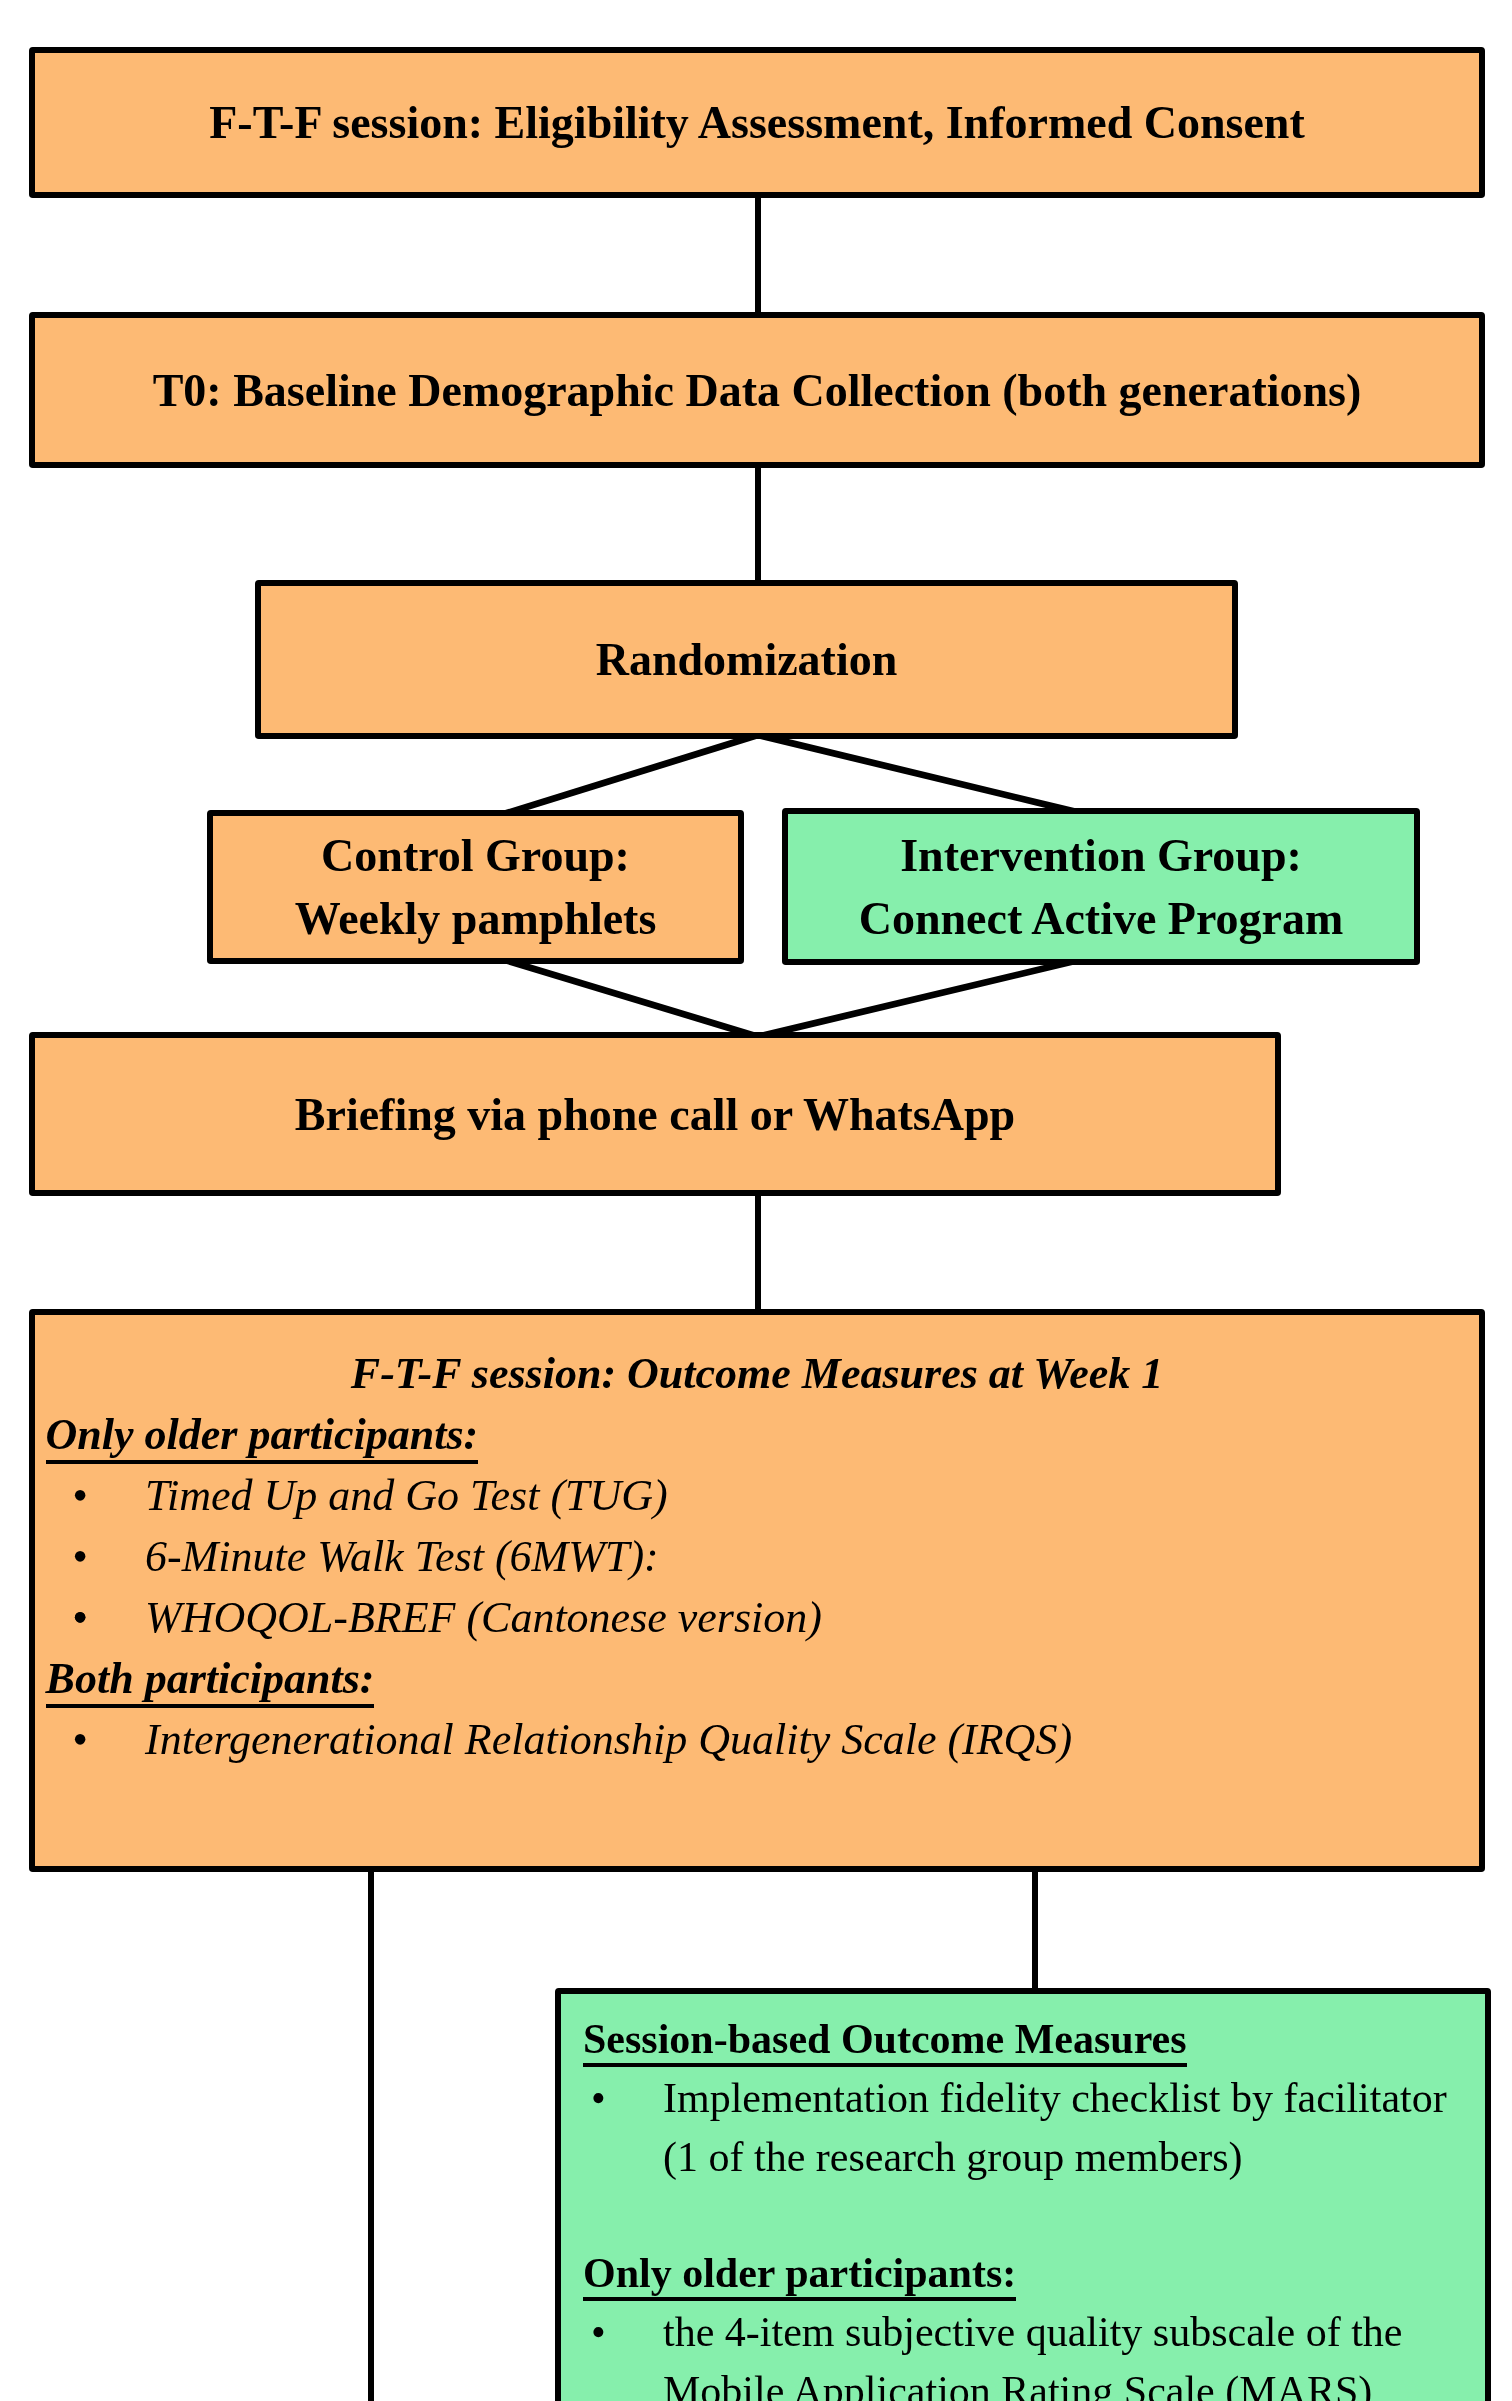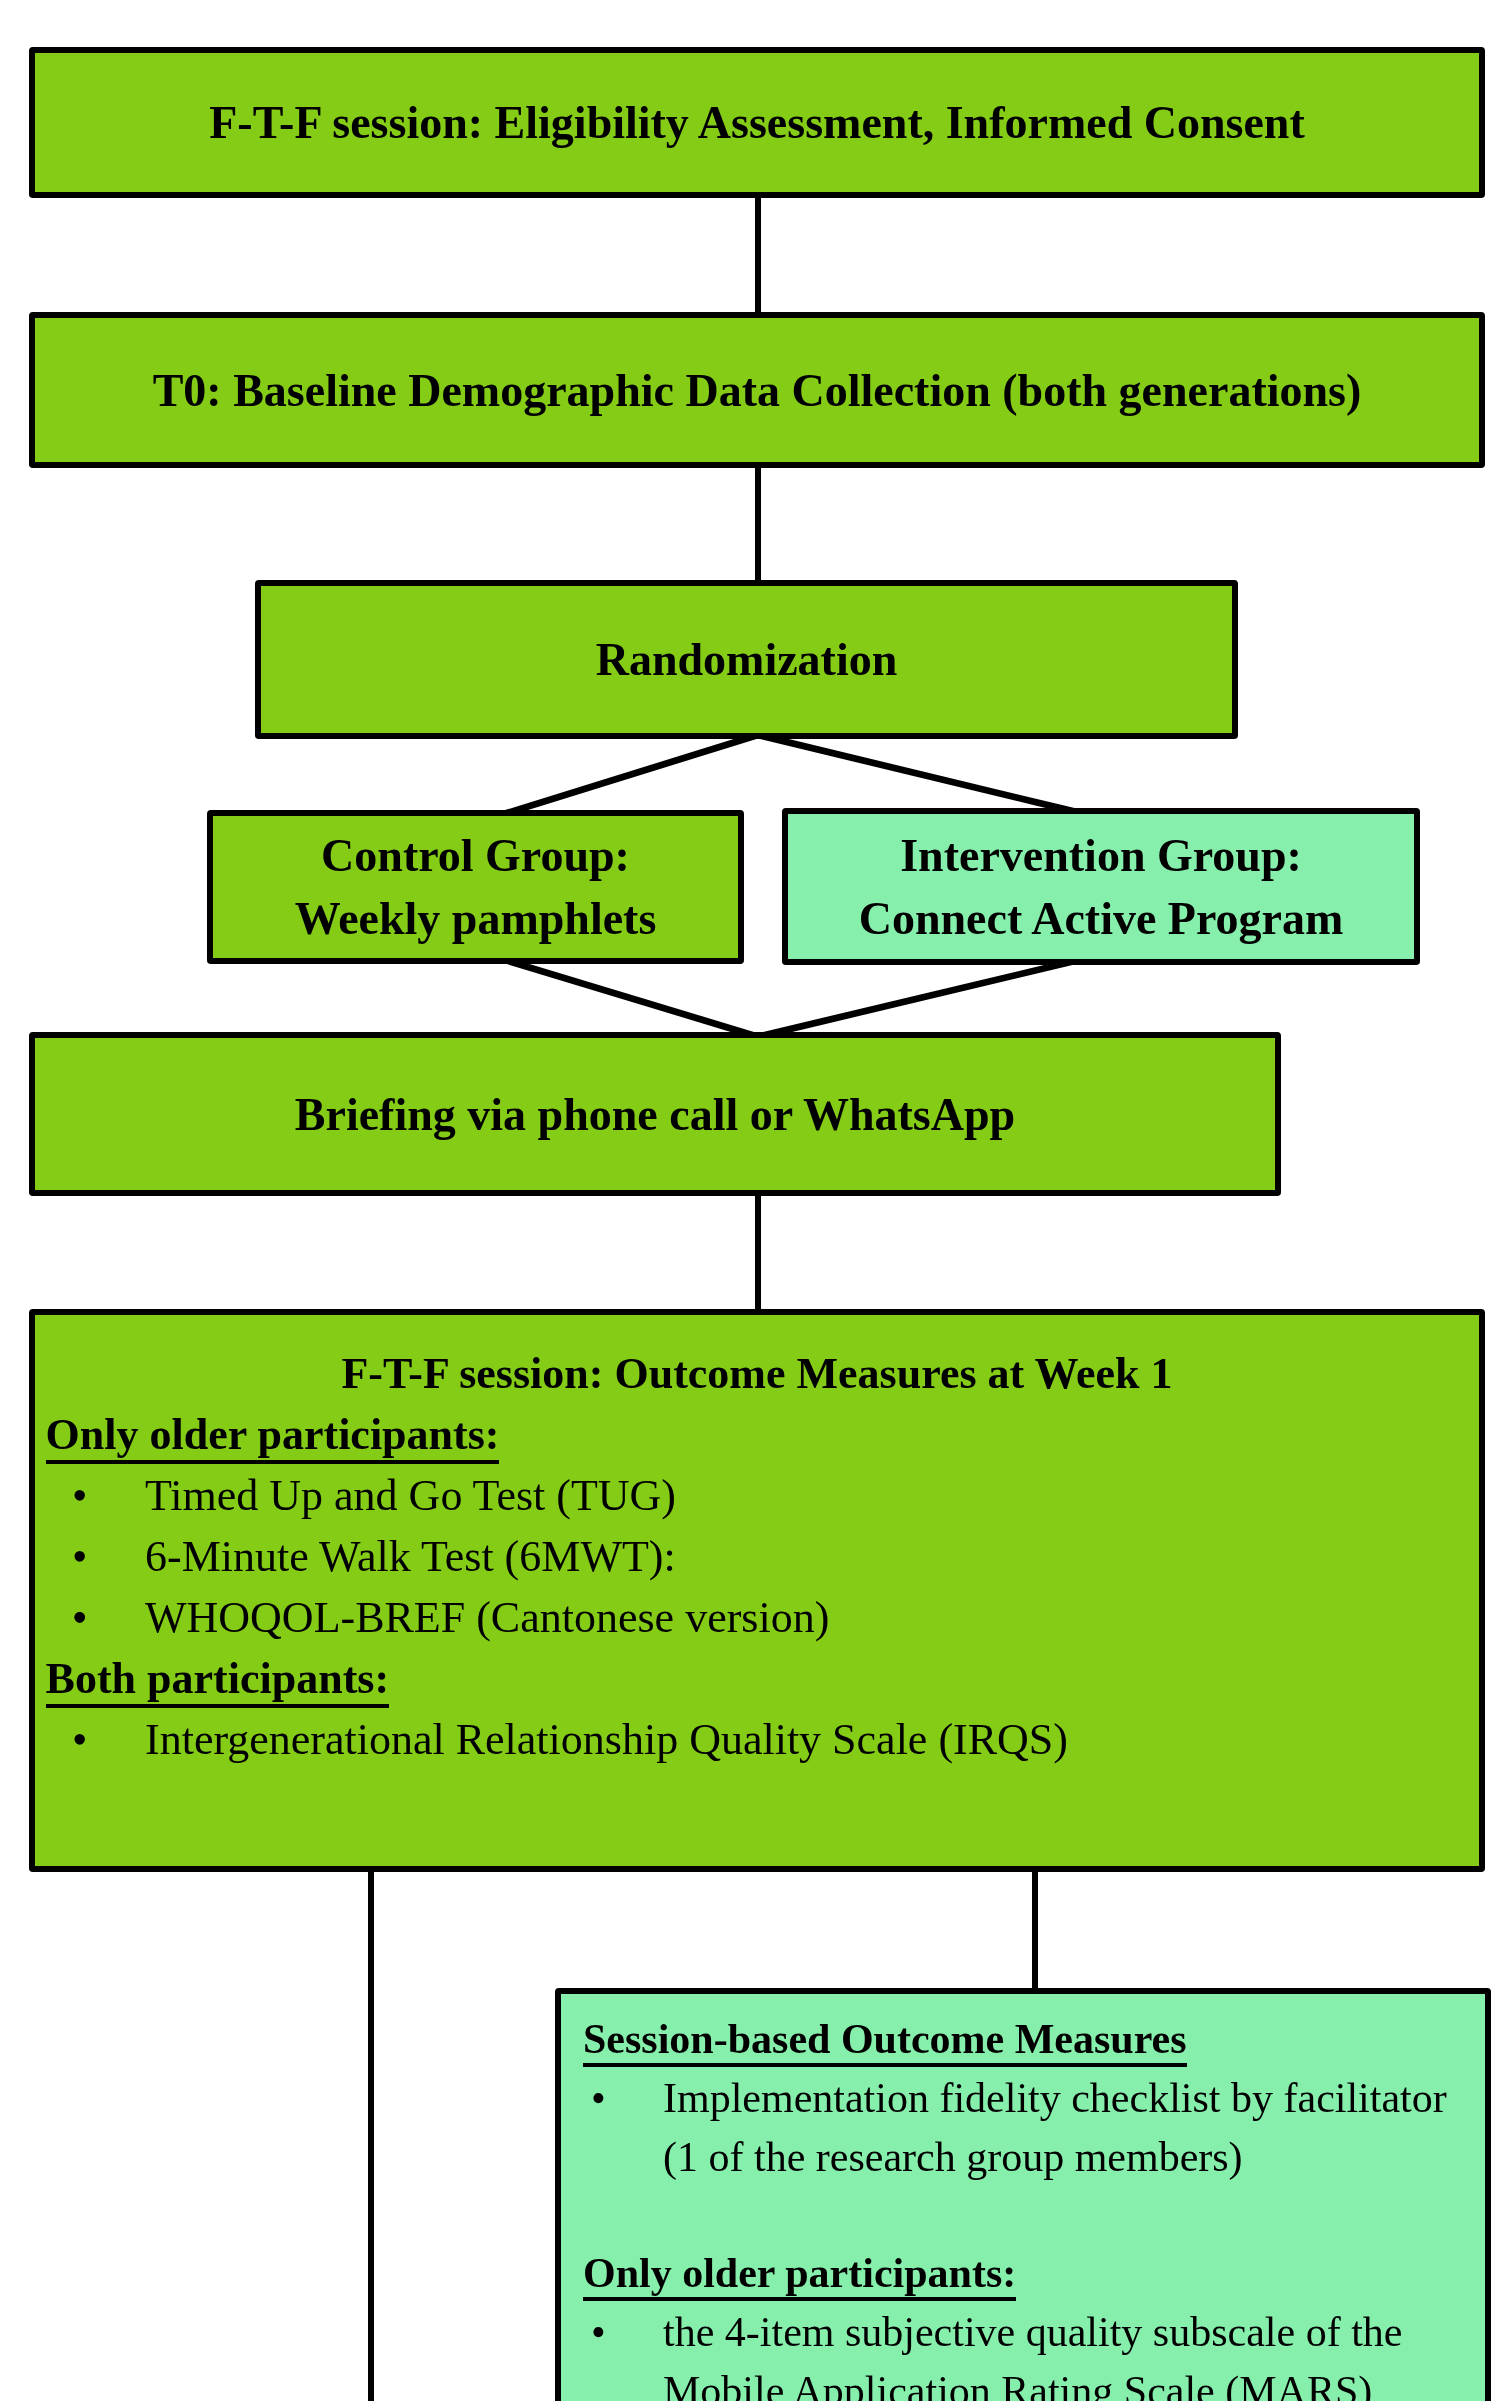--- a/index.html
+++ b/index.html
@@ -11,21 +11,21 @@
     font-family:"Liberation Serif","DejaVu Serif",serif;
     color:#000000;
     overflow:hidden;
   }
   
   .node{
     position:absolute;
     box-sizing:border-box;
     border:6.7px solid #000000;
     border-radius:3.8px;
-    background:#84cc16;
+    background:#fdba74;
     display:flex;
     flex-direction:column;
     align-items:center;
     justify-content:center;
     text-align:center;
     font-weight:bold;
   }
   .node.gray{background:#86efac;}
   .label-xl{font-size:46px;line-height:61px;}
   
@@ -90,21 +90,21 @@
 
   <div class="node gray label-xl" style="left:782px;top:808px;width:638px;height:157px;line-height:63px;">
     <span>Intervention Group:</span>
     <span>Connect Active Program</span>
   </div>
 
   <div class="node label-xl" style="left:29px;top:1032px;width:1252px;height:164px;font-family:Liberation Serif, serif;">
     <span>Briefing via phone call or WhatsApp</span>
   </div>
 
-  <div class="node detail w1" style="left:29px;top:1309px;width:1456px;height:563px;">
+  <div class="node detail w1" style="left:29px;top:1309px;width:1456px;height:563px;font-style:italic;">
     <div class="row center">F-T-F session: Outcome Measures at Week 1</div>
     <div class="row head">
       <span class="u">Only older participants:</span>
     </div>
     <div class="row bullet">
       <span class="mark">•</span>
       <span>Timed Up and Go Test (TUG)</span>
     </div>
     <div class="row bullet">
       <span class="mark">•</span>

